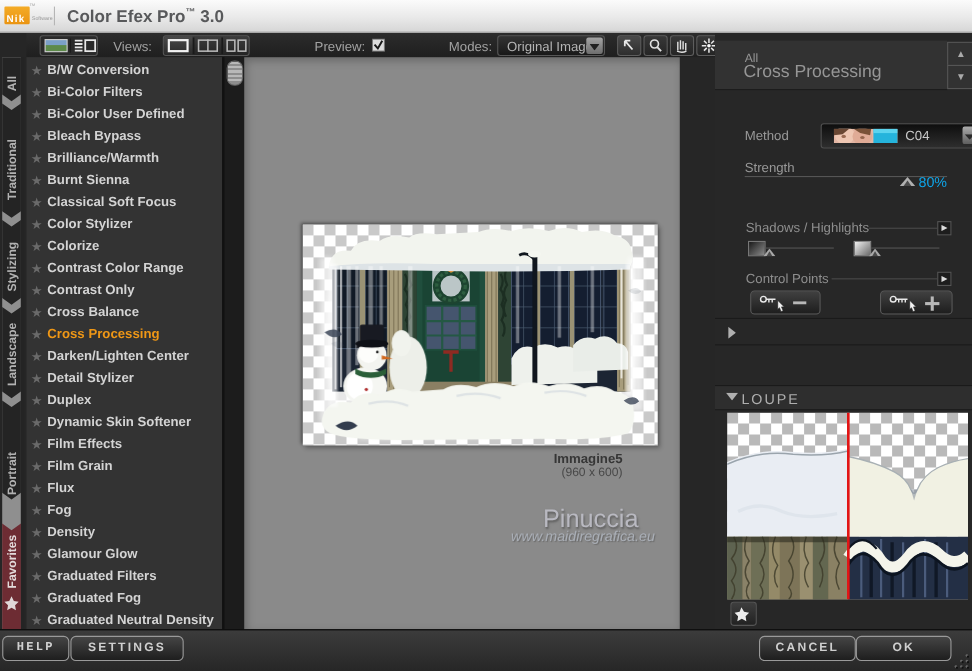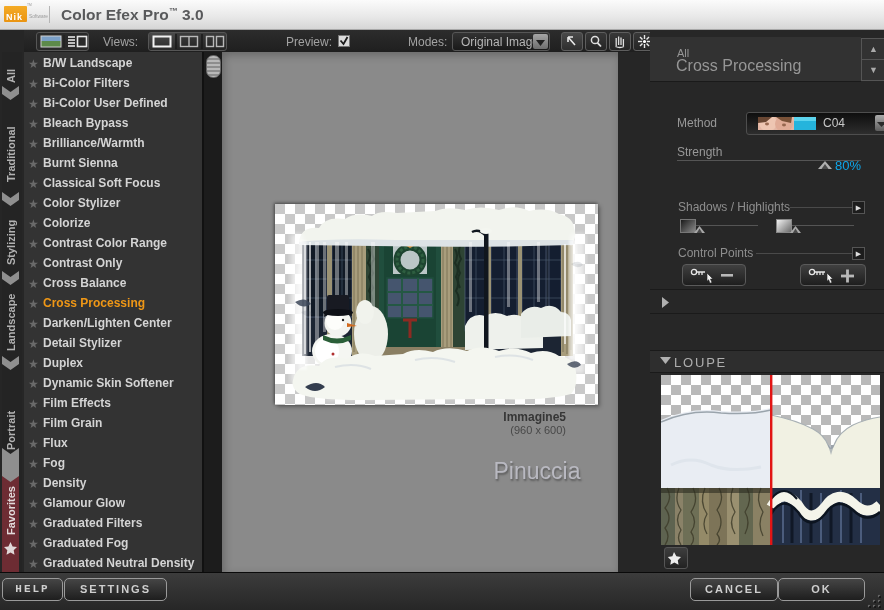--- a/index.html
+++ b/index.html
@@ -165,21 +165,21 @@
   </g>
   <path d="M10.5 490 L12.6 494.4 L17 495 L13.7 498.2 L14.5 502.7 L10.5 500.4 L6.5 502.7 L7.3 498.2 L4 495 L8.4 494.4 Z" fill="#e0d8d8"></path>
   <rect x="19" width="3" height="520" fill="#242424"></rect>
 </svg>
 </div>
 <div id="gutter" class="abs"></div>
 
 <div id="list" class="abs">
   <div class="row" style="top:1px;">
       <span class="st">★</span>
-      <span class="tx">B/W Landscape</span>
+      <span class="tx">B/W Conversion</span>
     </div>
   <div class="row" style="top:21px;">
       <span class="st">★</span>
       <span class="tx">Bi-Color Filters</span>
     </div>
   <div class="row" style="top:41px;">
       <span class="st">★</span>
       <span class="tx">Bi-Color User Defined</span>
     </div>
   <div class="row" style="top:61px;">
@@ -426,20 +426,21 @@
 <path d="M20 98 q10 -6 16 2 q-8 6 -16 -2 Z" fill="#3c4658" opacity="0.85"></path>
 <path d="M26 108 q8 -4 12 2 q-6 5 -12 -2 Z" fill="#49536433" opacity="0.6"></path>
 <path d="M30 183 q12 -8 20 0 q-10 8 -20 0 Z" fill="#333d4e"></path>
 <path d="M292 160 q10 -6 14 1 q-7 6 -14 -1 Z" fill="#3c4658" opacity="0.8"></path>
 <path d="M296 60 q8 -5 12 1 q-6 5 -12 -1 Z" fill="#47516244" opacity="0.55"></path>
 </svg>
   </div>
   <div id="imgname" class="abs">Immagine5</div>
   <div id="imgsize" class="abs">(960 x 600)</div>
   <div id="pinuccia" class="abs">Pinuccia</div>
+  <div id="siteurl" class="abs">www.maidiregrafica.eu</div>
 </div>
 
 <div id="rpanel" class="abs">
   <div id="rheader" class="abs"></div>
   <div id="rall" class="abs">All</div>
   <div id="rname" class="abs">Cross Processing</div>
   <div class="scbtn" style="top:8px;">▲</div>
   <div class="scbtn" style="top:29px;">▼</div>
 
   <span class="plabel" style="left:27px;top:86px;">Method</span>

